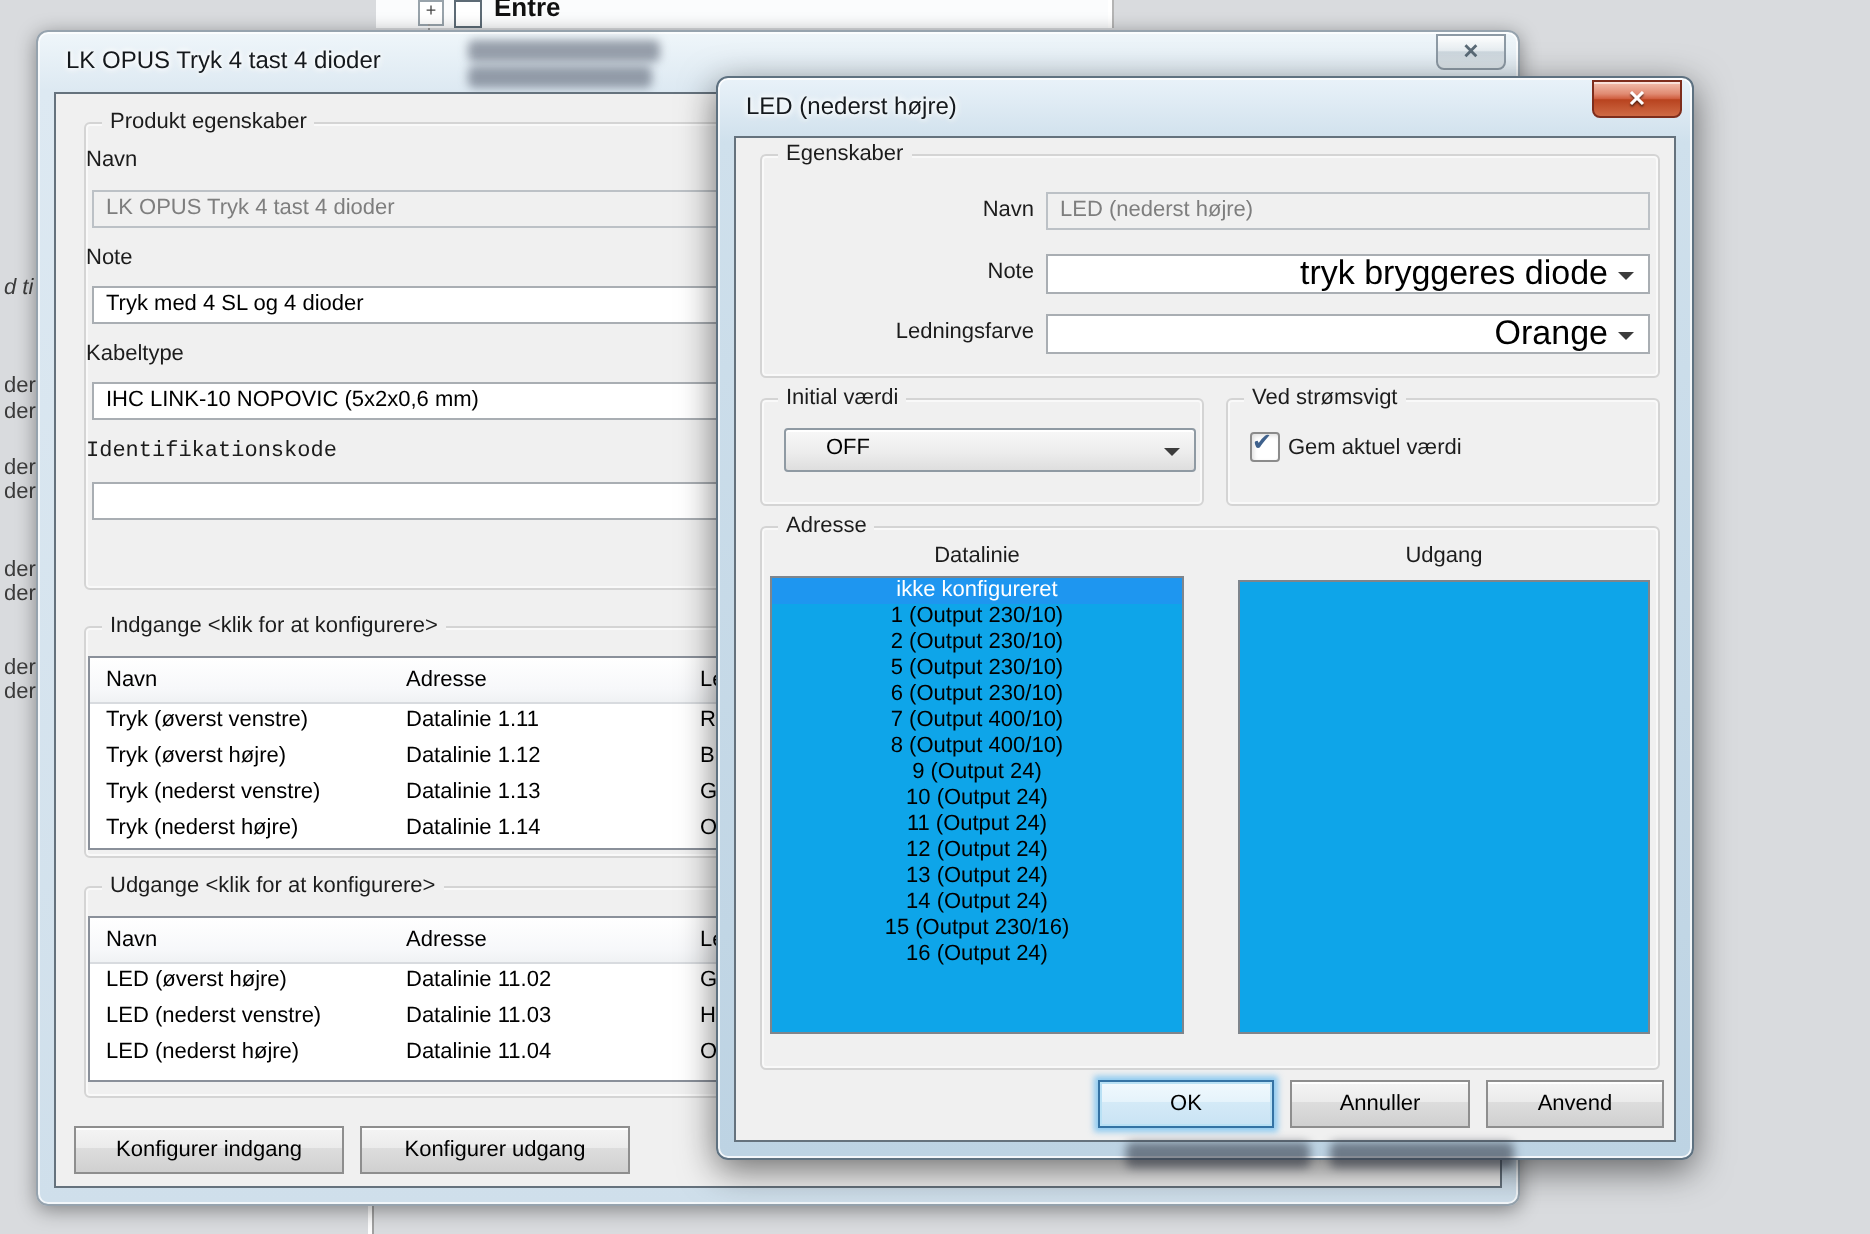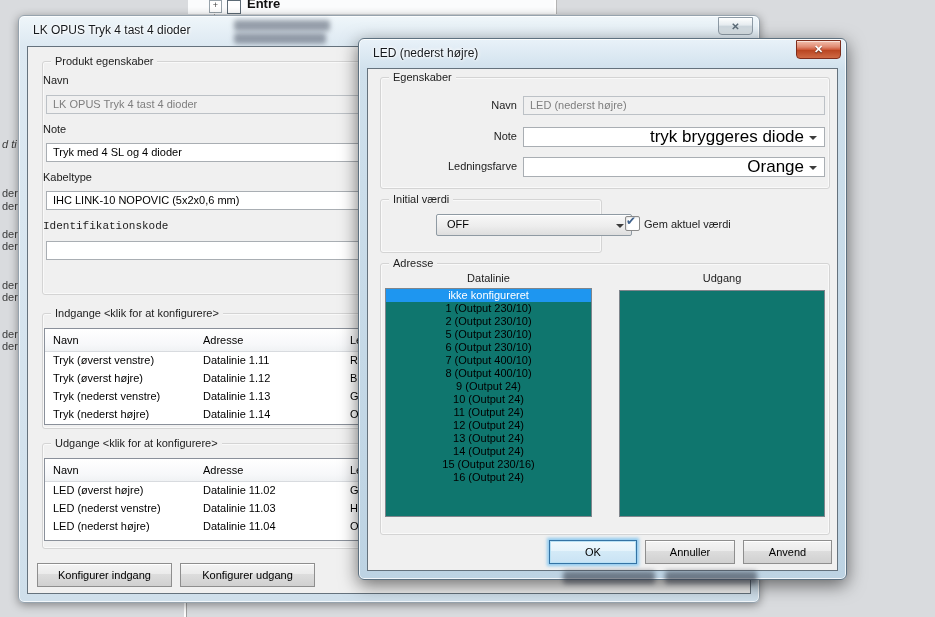--- a/index.html
+++ b/index.html
@@ -54,38 +54,38 @@
 
   
   .gb{position:absolute;border:1px solid #d4d4d4;border-radius:3px;box-shadow:inset 0 0 0 1px rgba(255,255,255,.6);}
   .cap{position:absolute;top:-8px;left:8px;background:#f0f0f0;padding:0 4px;font-size:11px;line-height:14px;color:#1c1c1c;white-space:nowrap;}
   .lbl{position:absolute;font-size:11px;color:#1c1c1c;line-height:13px;white-space:nowrap;}
   .lbl.r{text-align:right;width:100px;}
   .tb{position:absolute;background:#fff;border:1px solid #a9aeb3;font-size:11px;line-height:17px;padding:0 6px;color:#000;white-space:nowrap;overflow:hidden;}
   .tb.disabled{background:#f0f0f0;border-color:#bcc1c6;color:#7e7e7e;}
   .combo{position:absolute;background:#fff;border:1px solid #a9aeb3;font-size:17px;line-height:18px;padding:0 20px 0 6px;color:#000;white-space:nowrap;overflow:hidden;text-align:right;}
   .arrow{position:absolute;right:7px;top:8px;width:0;height:0;border-left:4px solid transparent;border-right:4px solid transparent;border-top:4px solid #3c3c3c;}
-  .ddl{position:absolute;border:1px solid #8f9aa3;border-radius:2px;font-size:11px;line-height:19px;padding:0 20px 0 10px;color:#000;
-    background:linear-gradient(180deg,#f8f8f8 0%,#ededed 55%,#dedede 100%);box-shadow:inset 0 1px 0 #fff;margin-left:44px;}
+  .ddl{position:absolute;border:1px solid #8f9aa3;border-radius:2px;font-size:11px;line-height:19px;padding:0 20px 0 20px;color:#000;
+    background:linear-gradient(180deg,#f8f8f8 0%,#ededed 55%,#dedede 100%);box-shadow:inset 0 1px 0 #fff;}
   .ddl .arrow{top:9px;}
   .tbl{position:absolute;background:#fff;border:1px solid #8a909a;overflow:hidden;}
   .tbl-head{position:absolute;left:0;right:0;top:0;height:22px;
     background:linear-gradient(180deg,#ffffff 0%,#f7f8fa 70%,#f0f2f4 100%);border-bottom:1px solid #d8dbdf;}
   .hcell{position:absolute;font-size:11px;line-height:22px;white-space:nowrap;color:#000;}
   .tbl-body{position:absolute;left:0;right:0;top:23px;bottom:0;}
   .tbl-row{position:relative;height:18px;}
   .cell{position:absolute;font-size:11px;line-height:17px;white-space:nowrap;color:#000;}
   .c1{left:8px;} .c2{left:158px;} .c3{left:305px;}
   .btn{position:absolute;display:flex;align-items:center;justify-content:center;font-size:11px;color:#000;
     background:linear-gradient(180deg,#f4f4f4 0%,#ebebeb 45%,#dddddd 46%,#d0d0d0 100%);
     border:1px solid #8e8e8e;border-radius:0;box-shadow:inset 0 1px 0 #fff;}
   .btn.focus{border-color:#3473a4;
     box-shadow:0 0 3px 2px rgba(110,190,240,.75), inset 0 0 0 1px #b9e1f5;
     background:linear-gradient(180deg,#f1f9fd 0%,#e5f3fb 45%,#d4eaf7 46%,#c9e3f4 100%);}
-  .listbox{position:absolute;background:#0f766e;border:1px solid #7f858c;overflow:hidden;}
+  .listbox{position:absolute;background:#0ea5e9;border:1px solid #7f858c;overflow:hidden;}
   .li-item{height:13px;font-size:11px;line-height:13px;text-align:center;color:#000;white-space:nowrap;}
   .li-item.sel{background:#1e96f0;color:#fff;}
   .chkbox{position:absolute;width:13px;height:13px;background:#fff;border:1px solid #8b8b8b;border-radius:2px;box-shadow:inset 1px 1px 2px rgba(0,0,0,.12);}
   .chkmark{position:absolute;left:0;top:-3px;font-size:12px;color:#3f618c;}
 </style>
 </head>
 <body>
 
 <div class="stage">
 
@@ -219,20 +219,23 @@
       </div>
 
       <div class="gb" style="left:12px;top:130px;width:220px;height:52px;">
         <div class="cap">Initial værdi</div>
       </div>
       <div class="ddl" style="left:24px;top:145px;width:164px;height:20px;">
         <span>OFF</span>
         <span class="arrow"></span>
       </div>
 
+      <div class="gb" style="left:245px;top:130px;width:215px;height:52px;">
+        <div class="cap">Ved strømsvigt</div>
+      </div>
       <div class="chkbox" style="left:257px;top:147px;">
         <span class="chkmark" style="display: block;">✔</span>
       </div>
       <div class="lbl" style="left:276px;top:149px;">Gem aktuel værdi</div>
 
       <div class="gb" style="left:12px;top:194px;width:448px;height:270px;">
         <div class="cap">Adresse</div>
       </div>
       <div class="lbl" style="left:17px;top:203px;width:207px;text-align:center;">Datalinie</div>
       <div class="listbox" style="left:17px;top:219px;width:205px;height:227px;">

